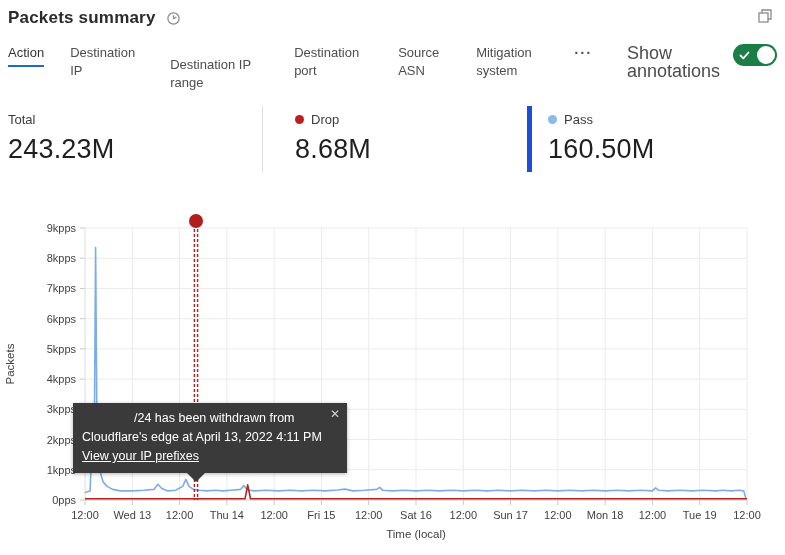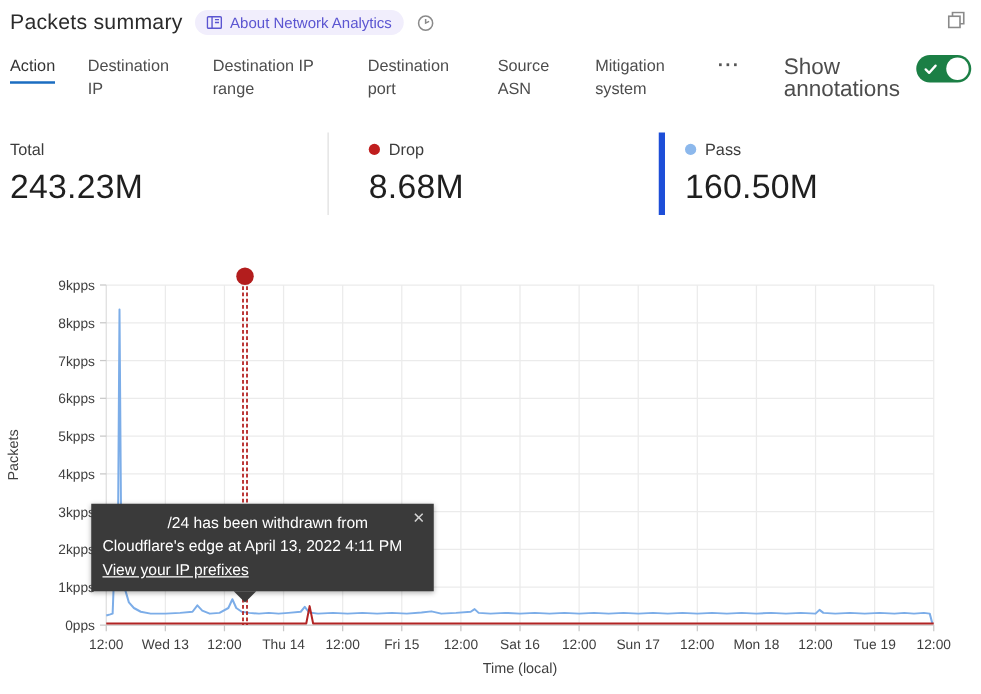--- a/index.html
+++ b/index.html
@@ -1,33 +1,33 @@
 <!DOCTYPE html>
 <html><head>
 <meta charset="utf-8">
 <style>
   * { margin:0; padding:0; box-sizing:border-box; }
   html,body { width:785px; height:555px; background:#fff; overflow:hidden; }
   body { font-family:"Liberation Sans", sans-serif; color:#333; position:relative; }
 
   
   .hdr { position:absolute; top:8px; left:8px; right:40px; display:flex; align-items:center; gap:10px; }
-  .hdr h1 { font-size:17px; font-weight:400; color:#2b2b2b; letter-spacing:.2px; }
+  .hdr h1 { font-size:17px; font-weight:700; color:#2b2b2b; letter-spacing:.2px; }
   .badge { display:inline-flex; align-items:center; gap:6px; background:#f1eefc; color:#5b55d1;
            font-size:12px; padding:3px 9px; border-radius:11px; cursor:pointer; }
   .badge svg { display:block; }
   .icon-btn { display:inline-flex; cursor:pointer; }
   .restore { position:absolute; top:9px; right:13px; cursor:pointer; }
 
   
   .tabsbar { position:absolute; top:44px; left:8px; right:8px; height:50px;
              display:flex; align-items:flex-start; column-gap:26px; }
   .tab { font-size:13px; color:#4d4d4d; line-height:18px; cursor:pointer; }
   .tab.active { color:#333; border-bottom:2px solid #1b6dc1; padding-bottom:3px; }
-  .tab-1 { width:74px; } .tab-2 { width:98px; } .tab-3 { width:78px; }
+  .tab-1 { width:74px; } .tab-2 { width:98px;margin-top:12px; } .tab-3 { width:78px; }
   .tab-4 { width:72px; } .tab-5 { width:52px; }
   .more-tabs { font-size:15px; font-weight:700; color:#555; letter-spacing:1px; cursor:pointer;
                background:none; border:none; padding:0 0 6px 0; }
   .show-ann { font-size:18px; color:#4d4d4d; width:80px; line-height:18px; margin-left:auto; }
   .toggle { position:relative; width:44px; height:22px; border-radius:11px; cursor:pointer;
             display:flex; align-items:center; padding-left:6px; }
   .toggle .knob { position:absolute; right:2px; top:2px; width:18px; height:18px;
                   border-radius:50%; background:#fff; }
 
   
@@ -52,31 +52,20 @@
                     border:9px solid transparent; border-top-color:#3a3a3a; border-bottom:0; }
   .tooltip .l1 { padding-left:52px; }
   .tooltip a { color:#fff; text-decoration:underline; cursor:pointer; }
   .tooltip .close { position:absolute; top:2px; right:7px; color:#d4d4d4; font-size:12px; cursor:pointer; }
 </style>
 </head>
 <body>
 
 <div class="hdr">
   <h1>Packets summary</h1>
-  <span class="badge">
-    <span style="display:inline-flex">
-      <svg width="13" height="12" viewBox="0 0 14 12" fill="none" stroke="#5b55d1" stroke-width="1.2">
-        <rect x="1" y="1" width="12" height="10" rx="1"></rect>
-          <line x1="5" y1="1" x2="5" y2="11"></line>
-        <line x1="7.5" y1="3.5" x2="11" y2="3.5"></line>
-          <line x1="7.5" y1="6" x2="11" y2="6"></line>
-      </svg>
-    </span>
-    <span>About Network Analytics</span>
-  </span>
   <span class="icon-btn">
     <svg width="15" height="15" viewBox="0 0 16 16" fill="none" stroke="#8a8a8a" stroke-width="1.3">
       <circle cx="8" cy="8" r="6"></circle>
         <path d="M8 4.5V8l3-1.5"></path>
     </svg>
   </span>
 </div>
 <span class="restore">
   <svg width="14" height="14" viewBox="0 0 14 14" fill="none" stroke="#8a8a8a" stroke-width="1.3">
     <rect x="1" y="4" width="9" height="9"></rect>

